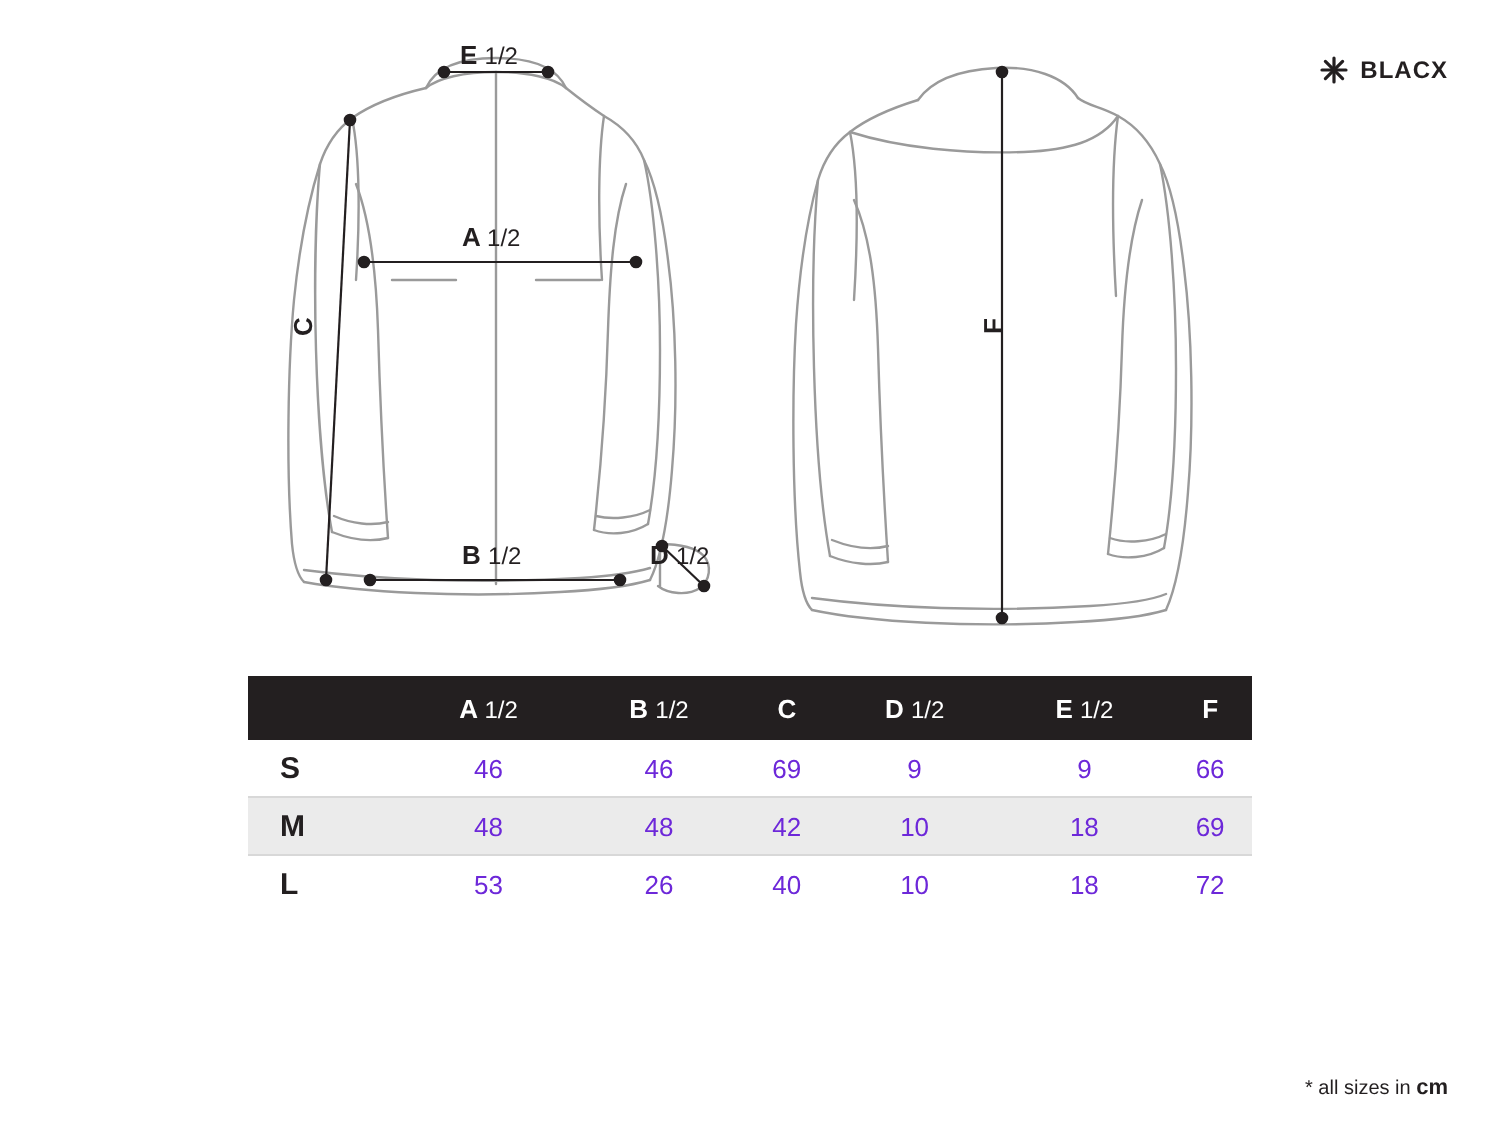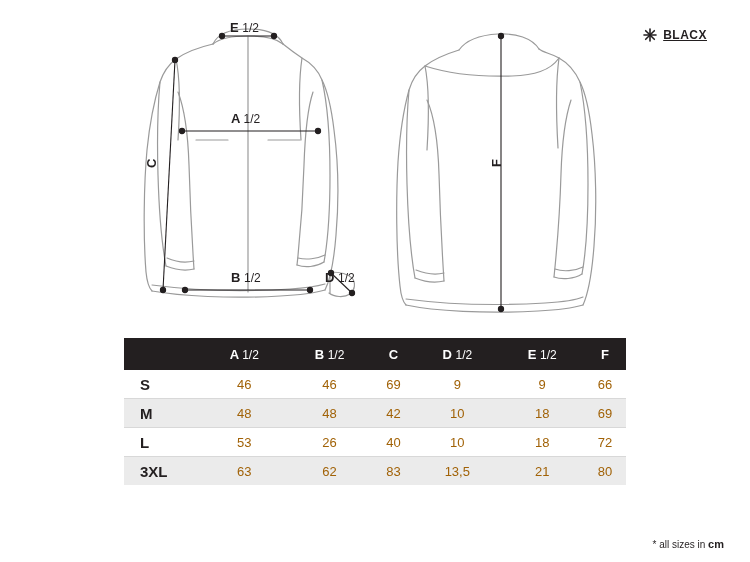--- a/index.html
+++ b/index.html
@@ -18,25 +18,24 @@
   .page {
     position: relative;
     width: 750px;
     height: 562px;
   }
 
   
   .brand {
     position: absolute;
     top: 28px;
-    right: 43px;
+    right: 26px;
     display: flex;
     align-items: center;
     gap: 6px;
-    text-decoration: underline;
   }
   .brand-mark {
     width: 14px;
     height: 14px;
     position: relative;
   }
   .brand-mark svg { display: block; }
   .brand-name {
     font-size: 12px;
     font-weight: bold;
@@ -109,21 +108,21 @@
     background: #ebebeb;
   }
   .size-table tbody td.rowlabel {
     font-weight: bold;
     font-size: 15px;
     text-align: left;
     padding-left: 16px;
     color: #231f20;
   }
   .size-table tbody td {
-    color: #a16207;
+    color: #6d28d9;
     border-bottom: 1px solid #d8d8d8;
   }
   .size-table tbody tr:last-child td {
     border-bottom: none;
   }
 
   .footnote {
     position: absolute;
     right: 26px;
     top: 538px;
@@ -286,29 +285,20 @@
       </tr>
       <tr class="odd">
         <td class="rowlabel">L</td>
         <td>53</td>
         <td>26</td>
         <td>40</td>
         <td>10</td>
         <td>18</td>
         <td>72</td>
       </tr>
-      <tr class="even">
-        <td class="rowlabel">3XL</td>
-        <td>63</td>
-        <td>62</td>
-        <td>83</td>
-        <td>13,5</td>
-        <td>21</td>
-        <td>80</td>
-      </tr>
     </tbody>
   </table>
 
   <div class="footnote">
     <span>* all sizes in </span><b>cm</b>
   </div>
 
 </div>
 
 </body></html>

